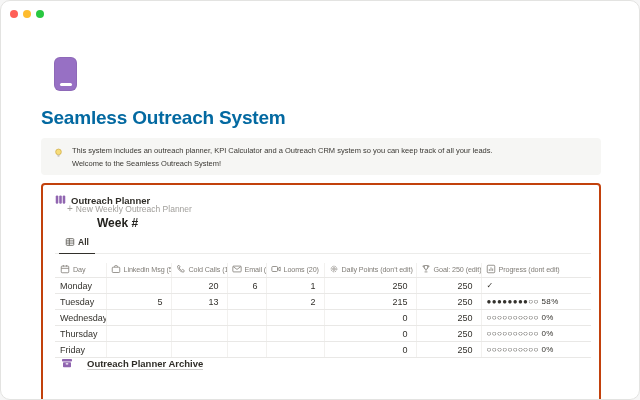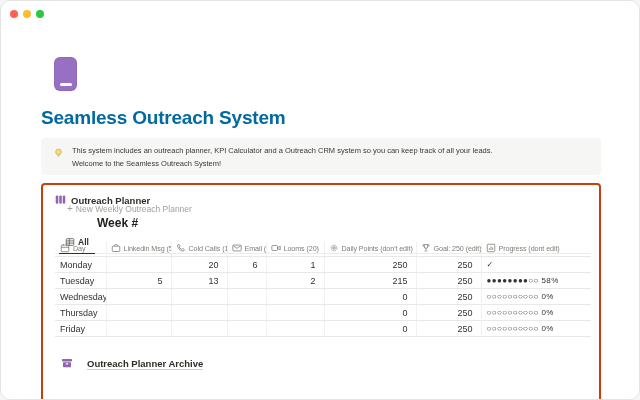--- a/index.html
+++ b/index.html
@@ -33,21 +33,21 @@
            color:#a19f9b;font-size:8.5px;cursor:pointer;}
   .new-row .plus{font-size:10px;line-height:10px;}
   .week{position:absolute;left:30px;top:31px;font-size:12px;font-weight:700;color:#23221e;margin-left:24px;}
   
   .tabbar{position:absolute;left:12px;top:52px;width:536px;height:17px;
           border-bottom:1px solid #ececea;box-sizing:border-box;}
   .tab{position:absolute;left:4px;top:0;height:17px;display:inline-flex;align-items:flex-start;gap:3px;
        padding:0 6px;font-size:8.5px;font-weight:600;color:#32302b;
        border-bottom:1.5px solid #32302b;box-sizing:border-box;cursor:pointer;}
   
-  table.grid{position:absolute;left:12px;top:57px;width:536px;border-collapse:collapse;
+  table.grid{position:absolute;left:12px;top:78px;width:536px;border-collapse:collapse;
              table-layout:fixed;}
   .grid th{height:14px;font-size:7.2px;font-weight:400;color:#807d77;text-align:left;
            padding:0 4px;border-bottom:1px solid #e9e8e6;border-right:1px solid #f2f1ef;
            white-space:nowrap;overflow:hidden;letter-spacing:-.1px;}
   .grid td{height:15px;font-size:9px;color:#34322d;padding:0 8px;
            border-bottom:1px solid #e9e8e6;border-right:1px solid #f2f1ef;
            white-space:nowrap;overflow:hidden;}
   .grid th:last-child,.grid td:last-child{border-right:none;}
   .c-day{text-align:left;padding-left:5px !important;}
   .c-num{text-align:right;}

